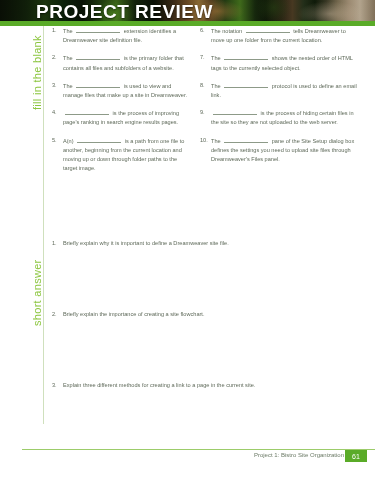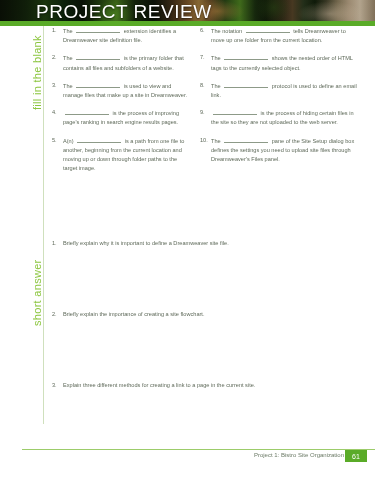--- a/index.html
+++ b/index.html
@@ -72,21 +72,21 @@
       radial-gradient(ellipse 46px 18px at 88% 55%, rgba(205,185,160,0.45), rgba(0,0,0,0) 70%),
       radial-gradient(ellipse 22px 22px at 73% 30%, rgba(40,70,20,0.55), rgba(0,0,0,0) 75%);
   }
   .banner-title {
     position: absolute;
     left: 36px;
     top: 1px;
     color: #ffffff;
     font-size: 19px;
     letter-spacing: 0.5px;
-    font-weight: 400;
+    font-weight: 700;
     white-space: nowrap;
     z-index: 3;
     text-shadow: 0 1px 2px rgba(0,0,0,0.6);
   }
   .banner-greenbar {
     position: absolute;
     left: 0;
     top: 21px;
     width: 375px;
     height: 5px;

